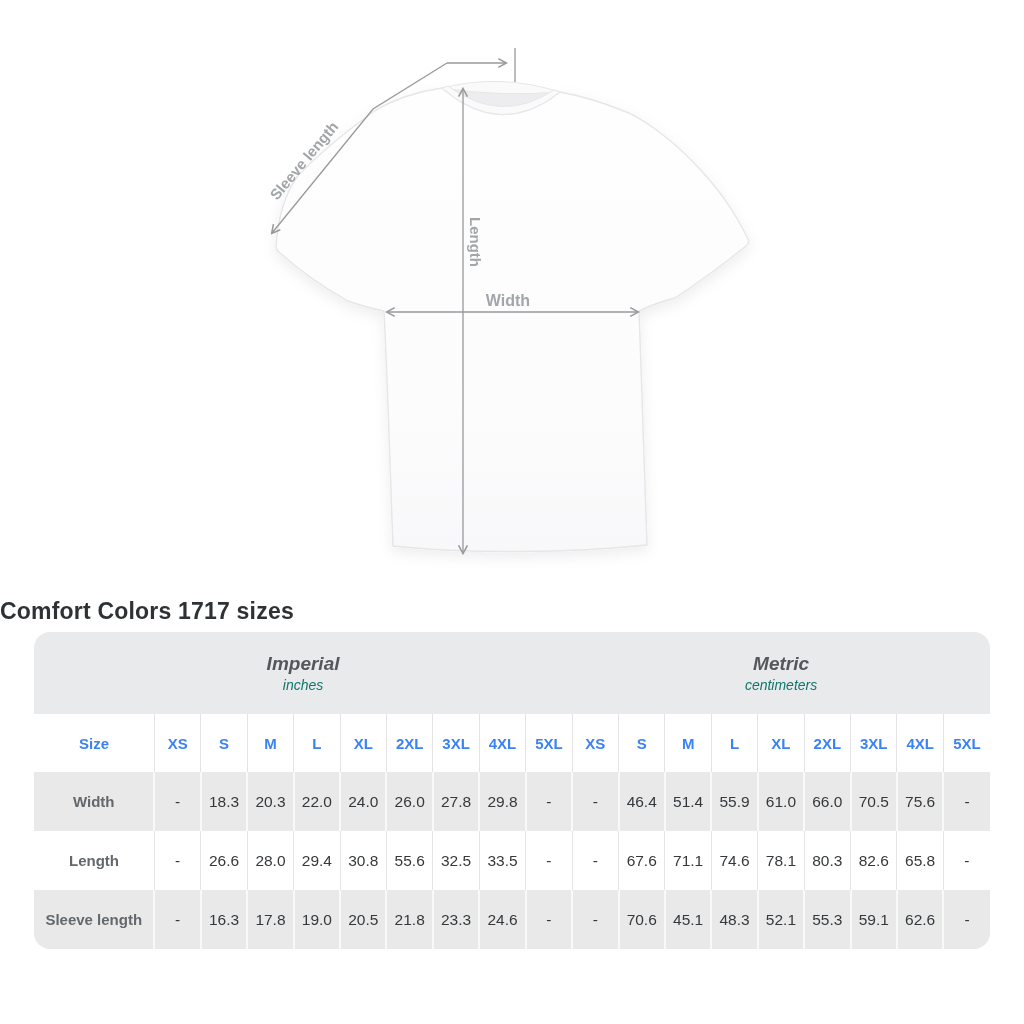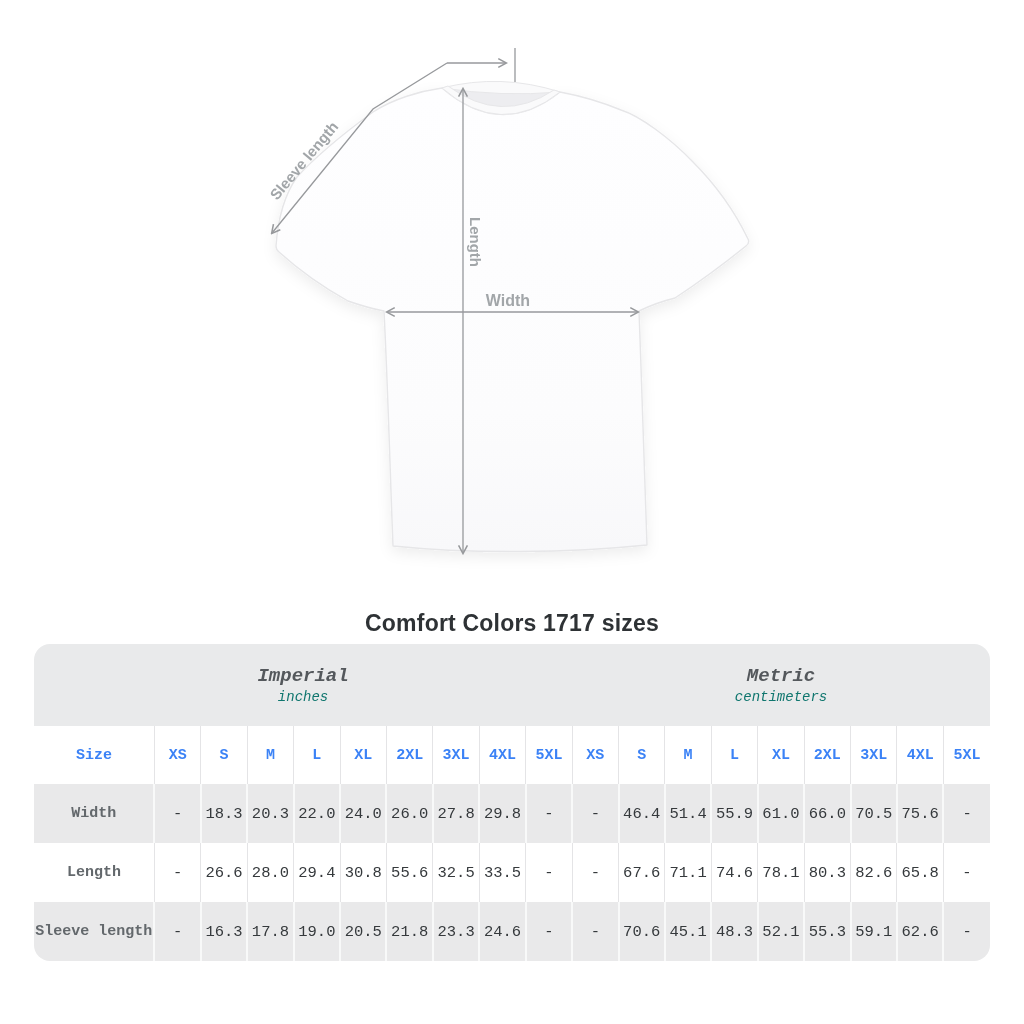--- a/index.html
+++ b/index.html
@@ -5,32 +5,32 @@
   html,body{margin:0;padding:0;background:#ffffff;}
   body{
     width:1024px;height:1024px;position:relative;overflow:hidden;
     font-family:"Liberation Sans", sans-serif;
     -webkit-font-smoothing:antialiased;
   }
   .figure{position:absolute;left:230px;top:40px;width:570px;height:540px;}
 
   .content{position:absolute;top:598px;left:0;width:1024px;}
   .page-title{
-    margin:12px 0 7px 0;text-align:center;
+    margin:0 0 7px 0;
     font-size:23px;font-weight:bold;color:#2e3235;letter-spacing:.2px;
   }
   .page-subtitle{
     margin:0 0 21px 0;text-align:center;font-style:italic;
     font-size:15px;color:#5c6164;
   }
 
   .table-wrap{
     width:956px;margin:0 auto;border-radius:16px;overflow:hidden;background:#ffffff;
   }
-  table{width:100%;border-collapse:collapse;table-layout:fixed;font-family:Liberation Mono, monospace;}
+  table{width:100%;border-collapse:collapse;table-layout:fixed;}
   col.c-label{width:12.6%;}
 
   tr.band th{
     background:#e9eaeb;height:82px;vertical-align:middle;text-align:center;padding:0;
   }
   .grp-label{font-style:italic;font-weight:bold;font-size:19px;color:#54585c;line-height:1.2;}
   .grp-sub{font-style:italic;font-weight:normal;font-size:14px;color:#0f766e;margin-top:2px;}
 
   tr.hdr th{
     background:#ffffff;height:58px;vertical-align:middle;text-align:center;

